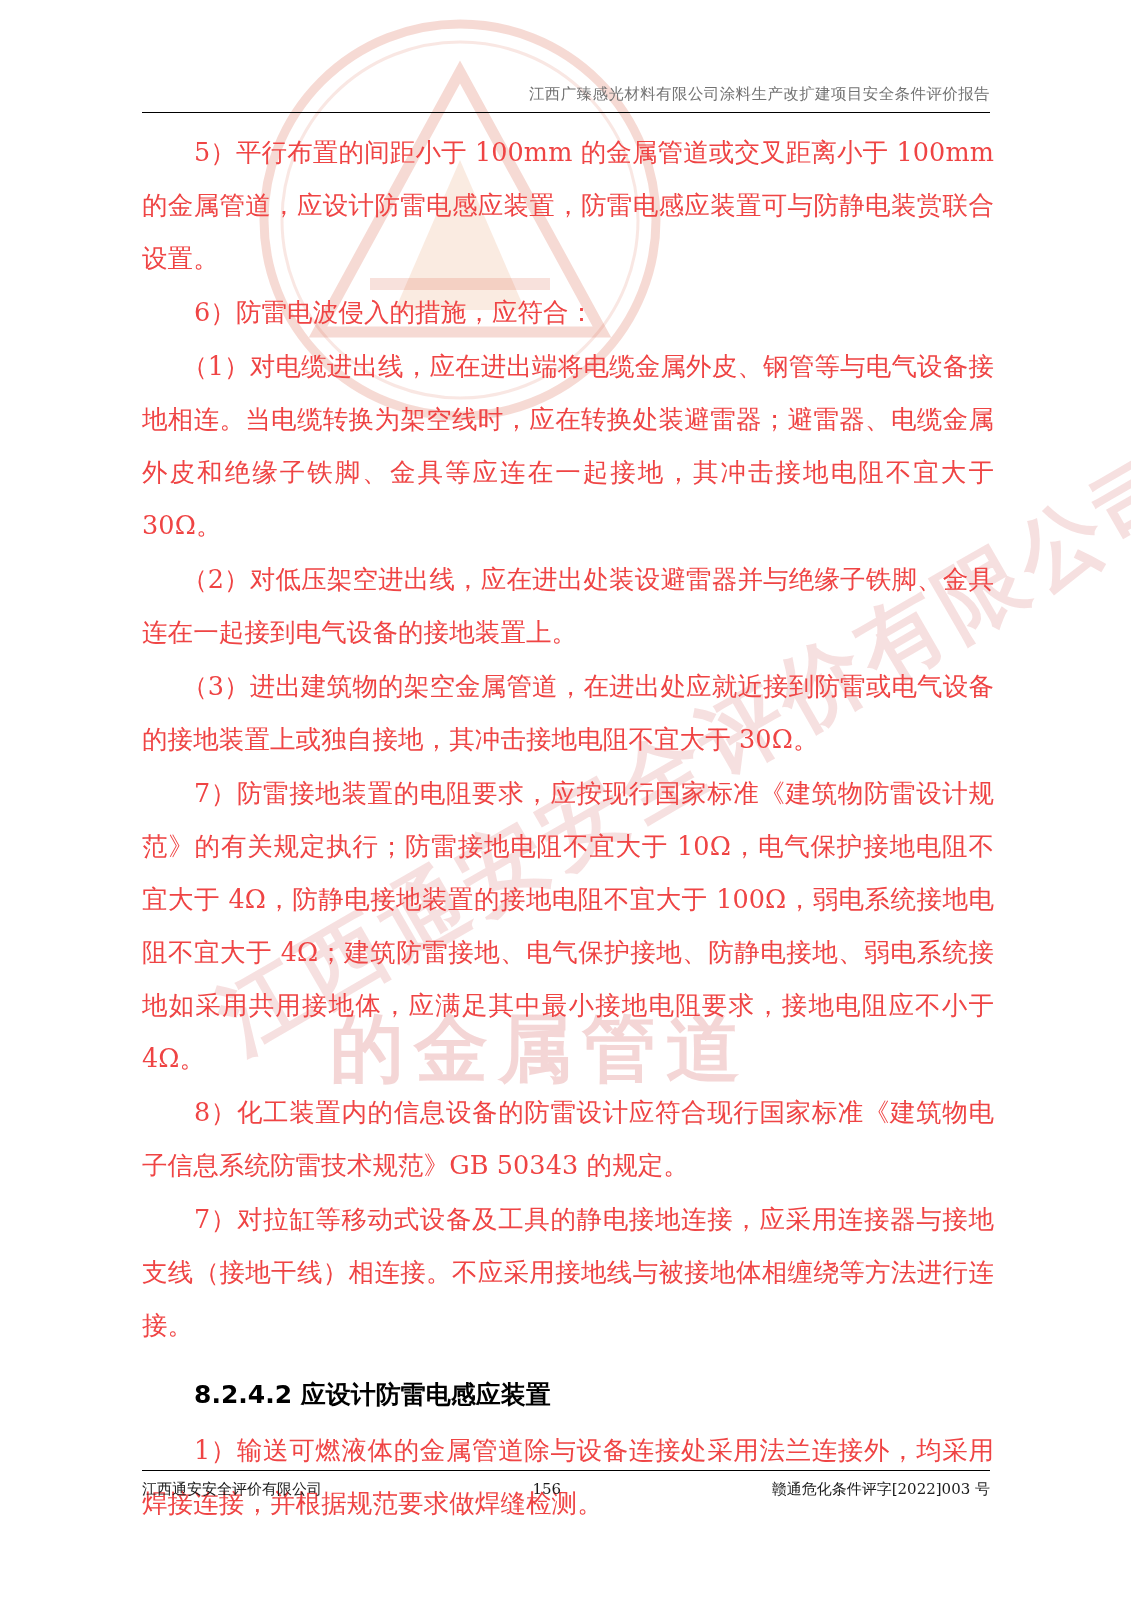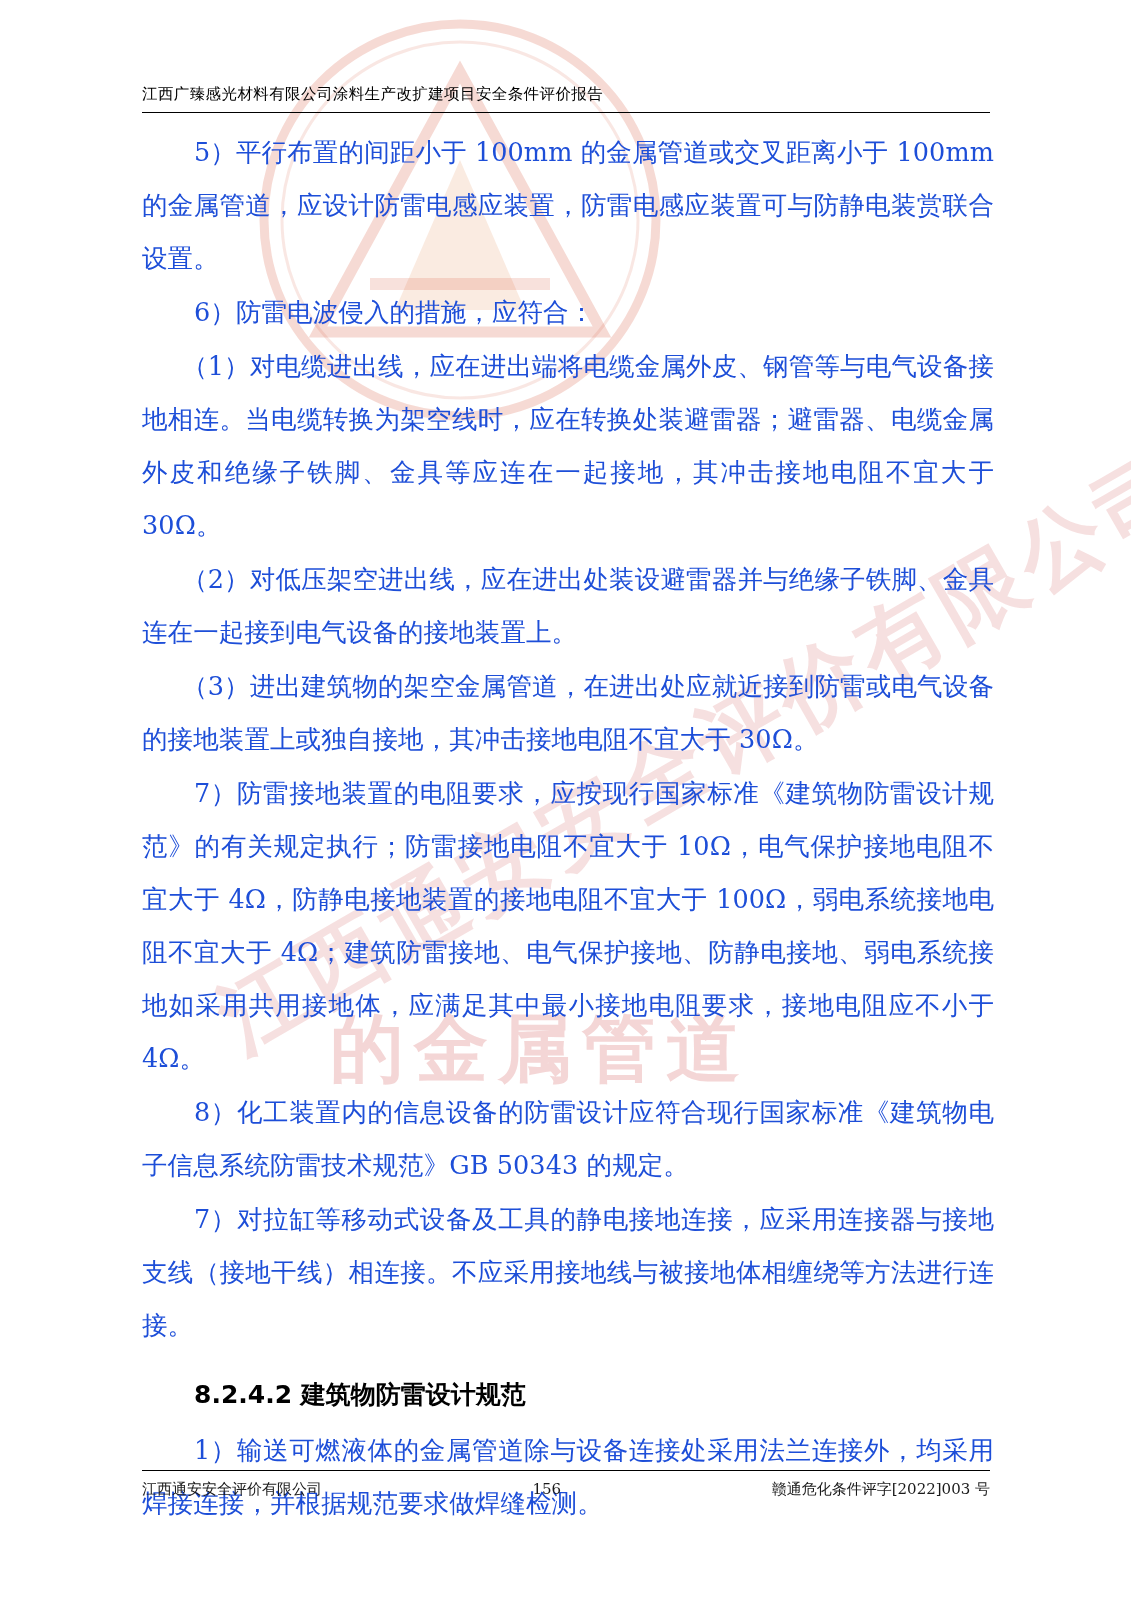--- a/index.html
+++ b/index.html
@@ -72,43 +72,43 @@
 
   
   .header {
     position: absolute;
     left: 142px;
     top: 84px;
     width: 848px;
     z-index: 2;
   }
   .header-title {
-    text-align: left;
+    text-align: right;
     font-size: 15.5px;
-    color: #000000;
+    color: #737373;
     padding-bottom: 7px;
     letter-spacing: 0.4px;
   }
   .header-rule {
     border-bottom: 1.6px solid #000;
   }
 
   
   .content {
     position: absolute;
     left: 142px;
     top: 126px;
     width: 852px;
     z-index: 2;
   }
   p.para {
     margin: 0 0 1px 0;
     font-size: 25.5px;
     line-height: 53px;
-    color: #1d4ed8;
+    color: #ef4444;
     text-align: justify;
     text-justify: inter-ideograph;
     letter-spacing: 0.1px;
   }
   p.indent {
     text-indent: 52px;
   }
   p.indent-paren {
     text-indent: 40px;
   }
@@ -174,21 +174,21 @@
   <div class="content">
     <p class="para indent">5）平行布置的间距小于 100mm 的金属管道或交叉距离小于 100mm 的金属管道，应设计防雷电感应装置，防雷电感应装置可与防静电装赏联合设置。</p>
     <p class="para indent">6）防雷电波侵入的措施，应符合：</p>
     <p class="para indent-paren">（1）对电缆进出线，应在进出端将电缆金属外皮、钢管等与电气设备接地相连。当电缆转换为架空线时，应在转换处装避雷器；避雷器、电缆金属外皮和绝缘子铁脚、金具等应连在一起接地，其冲击接地电阻不宜大于 30Ω。</p>
     <p class="para indent-paren">（2）对低压架空进出线，应在进出处装设避雷器并与绝缘子铁脚、金具连在一起接到电气设备的接地装置上。</p>
     <p class="para indent-paren">（3）进出建筑物的架空金属管道，在进出处应就近接到防雷或电气设备的接地装置上或独自接地，其冲击接地电阻不宜大于 30Ω。</p>
     <p class="para indent">7）防雷接地装置的电阻要求，应按现行国家标准《建筑物防雷设计规范》的有关规定执行；防雷接地电阻不宜大于 10Ω，电气保护接地电阻不宜大于 4Ω，防静电接地装置的接地电阻不宜大于 100Ω，弱电系统接地电阻不宜大于 4Ω；建筑防雷接地、电气保护接地、防静电接地、弱电系统接地如采用共用接地体，应满足其中最小接地电阻要求，接地电阻应不小于 4Ω。</p>
     <p class="para indent">8）化工装置内的信息设备的防雷设计应符合现行国家标准《建筑物电子信息系统防雷技术规范》GB 50343 的规定。</p>
     <p class="para indent">7）对拉缸等移动式设备及工具的静电接地连接，应采用连接器与接地支线（接地干线）相连接。不应采用接地线与被接地体相缠绕等方法进行连接。</p>
 
-    <h3 class="section">8.2.4.2 建筑物防雷设计规范</h3>
+    <h3 class="section">8.2.4.2 应设计防雷电感应装置</h3>
 
     <p class="para indent">1）输送可燃液体的金属管道除与设备连接处采用法兰连接外，均采用焊接连接，并根据规范要求做焊缝检测。</p>
   </div>
 
   <div class="footer">
     <div class="footer-rule"></div>
     <div class="footer-row">
       <div class="footer-left">江西通安安全评价有限公司</div>
       <div class="footer-center">156</div>
       <div class="footer-right">赣通危化条件评字[2022]003 号</div>

